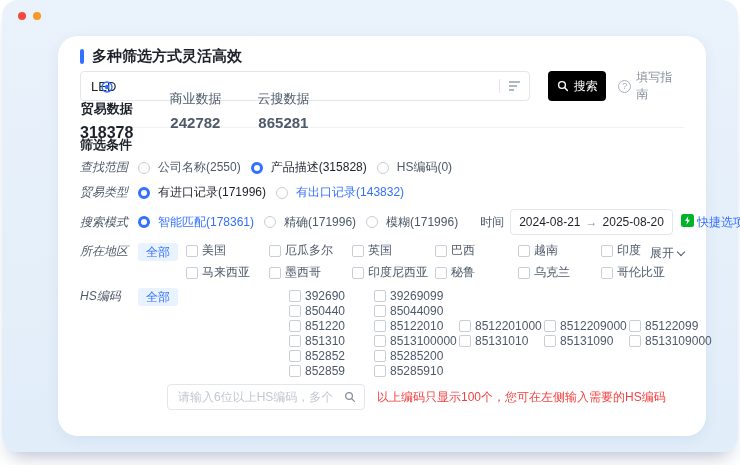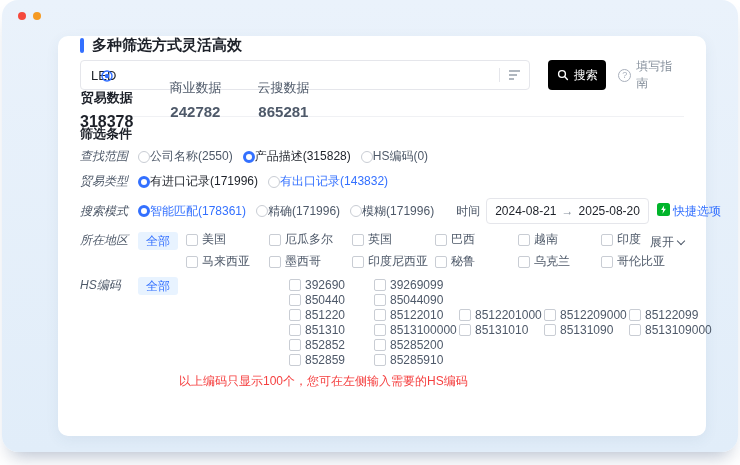--- a/index.html
+++ b/index.html
@@ -15,21 +15,21 @@
     background:linear-gradient(180deg,#EAF2FB 0%,#E1EDF9 100%);
     box-shadow:0 12px 18px -8px rgba(96,116,148,0.45);
   }
   .dots { position:absolute; left:16px; top:12px; display:flex; gap:7px; }
   .dot { width:8px; height:8px; border-radius:50%; }
   .dot-red { background:#F5493D; }
   .dot-orange { background:#F59A23; }
 
   .card {
     position:absolute; left:56px; top:36px; width:648px; height:400px;
-    background:#fff; border-radius:10px; padding:0 22px 10px;
+    background:#fff; border-radius:20px; padding:11px 22px 10px;
     box-shadow:0 4px 14px rgba(50,80,120,0.07);
   }
 
   .title-row { display:flex; align-items:center; gap:8px; height:18px; }
   .title-bar { width:4px; height:15px; background:#3370FF; border-radius:2px; }
   .title { font-size:15px; font-weight:bold; color:#1D2129; margin:0; }
 
   .search-row { display:flex; align-items:center; margin-top:14px; height:14px; }
   .search-box {
     display:flex; align-items:center; width:452px; height:30px;
@@ -57,21 +57,21 @@
   .tab-count { font-size:15px; font-weight:600; color:#4E5969; }
   .tab.active .tab-label { color:#1D2129; font-weight:600; }
   .tab.active .tab-count { color:#1D2129; font-size:16px; font-weight:bold; }
 
   .section-title { margin-top:8px; font-size:13px; font-weight:bold; color:#1D2129; height:15px; }
 
   .frow { display:flex; align-items:center; margin-top:8px; font-size:12px; position:relative; }
   .frow.top { align-items:flex-start; }
   .flabel { width:58px; flex:none; color:#4E5969;font-style:italic; }
 
-  .opt { display:flex; align-items:center; gap:0; margin-right:10px; cursor:pointer; }
+  .opt { display:flex; align-items:center; gap:8px; margin-right:10px; cursor:pointer; }
   .radio { width:12px; height:12px; border:1px solid #C9CDD4; border-radius:50%; background:#fff; flex:none; }
   .radio.on { border:3.5px solid #3370FF; }
   .opt-text { color:#4E5969; white-space:nowrap; }
   .opt.sel .opt-text { color:#1D2129; }
   .opt.link .opt-text { color:#3370FF; }
 
   .time-label { color:#4E5969; margin:0 6px 0 12px; white-space:nowrap; }
   .date-box {
     display:flex; align-items:center; gap:5px; height:26px;
     border:1px solid #E5E6EB; border-radius:4px; padding:0 8px; color:#1D2129; white-space:nowrap; cursor:pointer;
@@ -372,18 +372,27 @@
               </label>
             <label class="cb">
                 <span class="box"></span>
                 <span>85285910</span>
               </label>
           </div>
         </div>
       </div>
 
       <div class="bottom-row">
+        <div class="hs-input-box">
+          <input class="hs-input" type="text" placeholder="请输入6位以上HS编码，多个" style="">
+          <span class="mag-icon">
+            <svg width="12" height="12" viewBox="0 0 12 12">
+              <circle cx="5" cy="5" r="3.4" fill="none" stroke="#86909C" stroke-width="1.3"></circle>
+              <line x1="7.6" y1="7.6" x2="10.4" y2="10.4" stroke="#86909C" stroke-width="1.3" stroke-linecap="round"></line>
+            </svg>
+          </span>
+        </div>
         <span class="note">以上编码只显示100个，您可在左侧输入需要的HS编码</span>
       </div>
 
     </div>
   </div>
 </div>
 
 </body></html>

